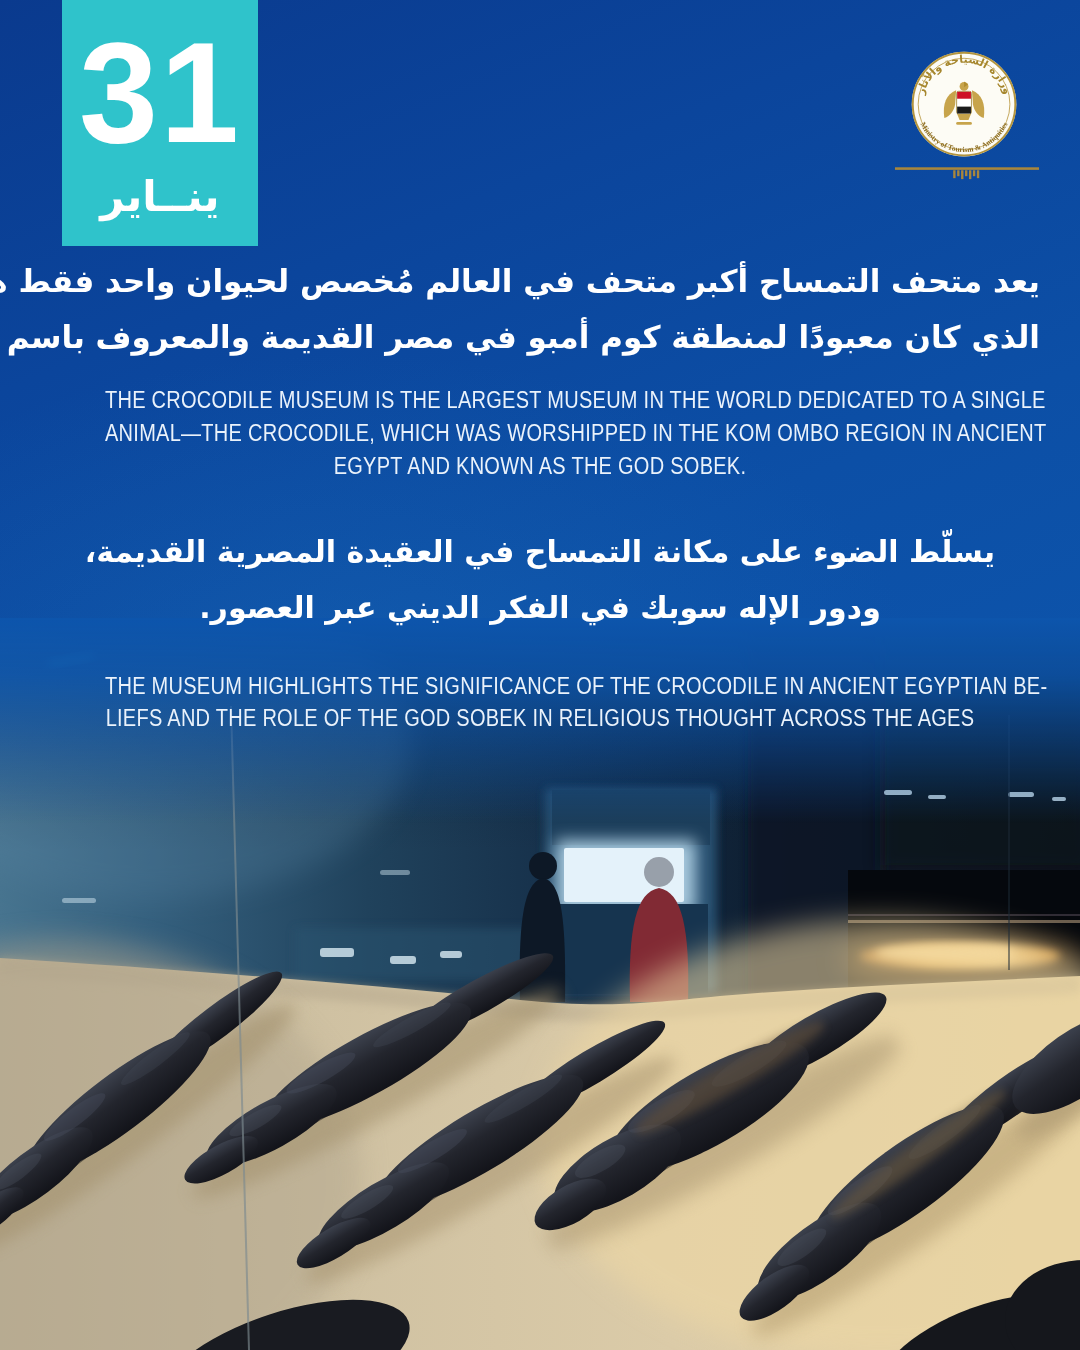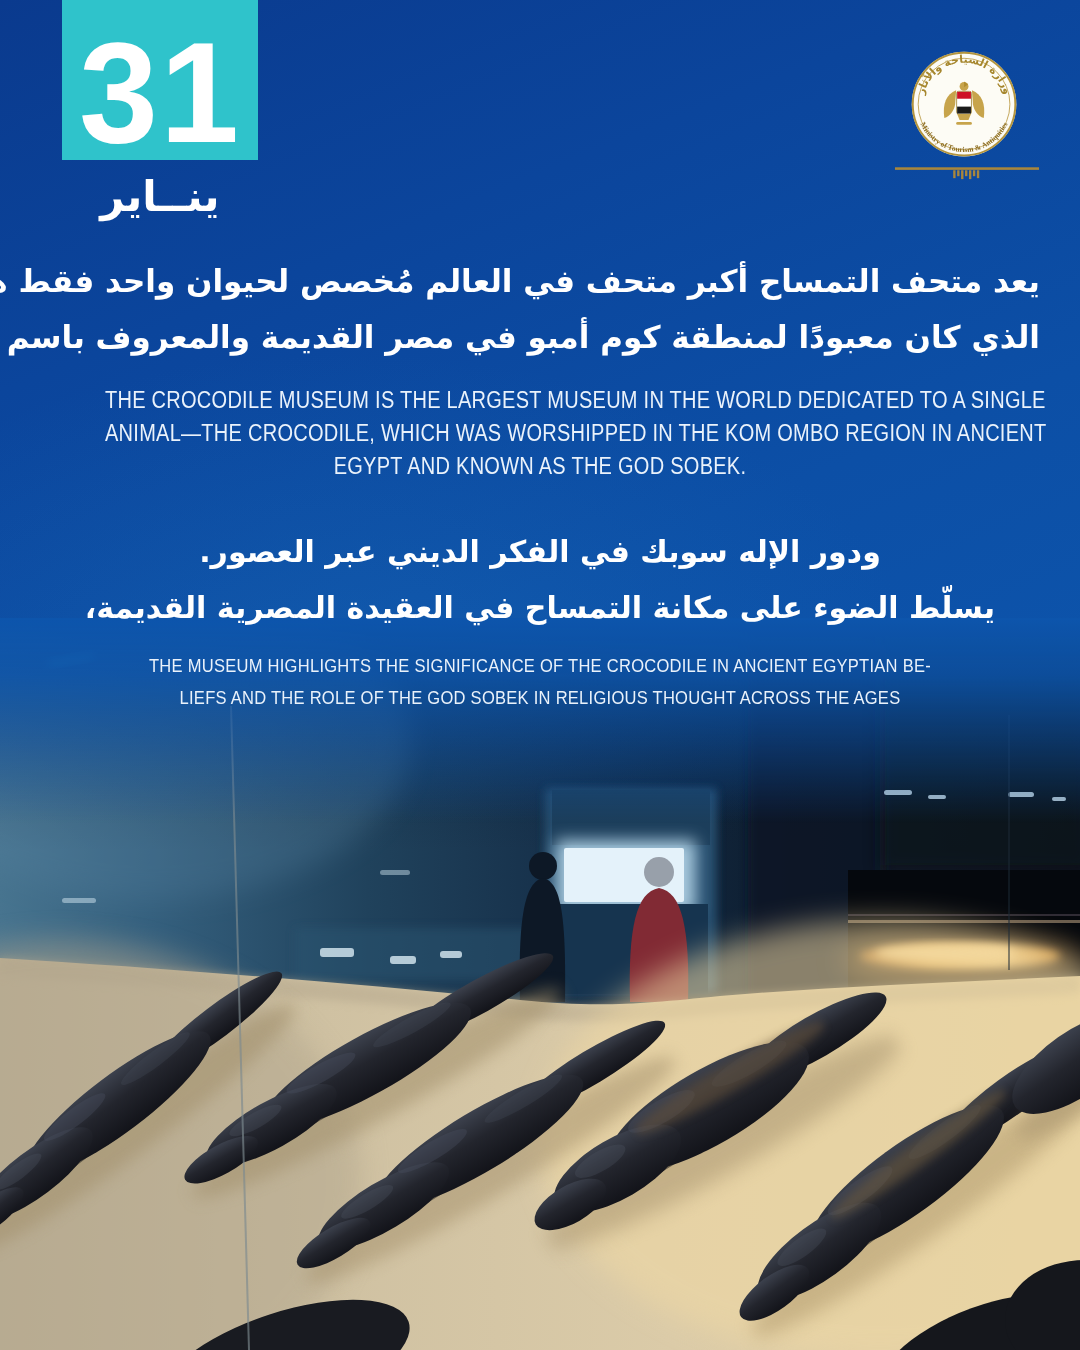--- a/index.html
+++ b/index.html
@@ -6,33 +6,33 @@
   .poster{
     position:relative;width:1080px;height:1350px;overflow:hidden;
     background:linear-gradient(158deg,#0a3a8e 0%,#0b459c 22%,#0c4fa6 45%,#0d55ac 68%,#0e59af 100%);
     font-family:"DejaVu Sans",sans-serif;
   }
   .bg-accent{position:absolute;inset:0;
     background:radial-gradient(820px 460px at 32% 50%, rgba(30,115,188,.30), rgba(30,115,188,0) 70%);}
   .photo{position:absolute;left:0;top:620px;width:1080px;height:730px;display:block;}
   .photo-fade{position:absolute;left:0;top:618px;width:1080px;height:205px;
     background:linear-gradient(180deg,#0d55ac 0%,rgba(13,85,172,.88) 28%,rgba(13,85,172,.5) 60%,rgba(13,85,172,0) 100%);}
-  .date-badge{position:absolute;left:62px;top:0;width:196px;height:160px;background:#2fc3cb;
+  .date-badge{position:absolute;left:62px;top:0;width:196px;height:246px;background:#2fc3cb;
     display:flex;flex-direction:column;align-items:center;color:#ffffff;}
   .date-badge .day{font-family:"Liberation Sans",sans-serif;font-weight:700;font-size:142px;line-height:1;
     margin-top:22px;letter-spacing:2px;}
   .date-badge .month{font-family:"DejaVu Sans",sans-serif;font-weight:700;font-size:42px;line-height:1;margin-top:12px;}
   .logo{position:absolute;left:893px;top:46px;width:148px;height:138px;}
   .txt{position:absolute;left:40px;right:40px;text-align:center;color:#ffffff;}
   .ar{direction:rtl;font-weight:700;font-family:"DejaVu Sans",sans-serif;}
   .ar1{top:253px;font-size:31px;line-height:56px;}
   .ar2{top:524px;font-size:30px;line-height:56px;}
   .en{font-family:"Liberation Sans",sans-serif;color:#eaf2fb;letter-spacing:.3px;}
   .en1{top:384px;font-size:23px;line-height:33px;}
-  .en2{top:650px;font-size:19px;line-height:32px;}
+  .en2{top:670px;font-size:23px;line-height:32px;}
   .en .line{transform:scaleX(.87);transform-origin:50% 50%;white-space:nowrap;}
   .ar .line{white-space:nowrap;}
 </style>
 </head>
 <body>
 
 <div class="poster">
   <div class="bg-accent"></div>
 
   <svg class="photo" viewBox="0 0 1080 730" preserveAspectRatio="none">
@@ -228,21 +228,21 @@
     <div class="line">الذي كان معبودًا لمنطقة كوم أمبو في مصر القديمة والمعروف باسم المعبود سوبك</div>
   </div>
 
   <div class="txt en en1">
     <div class="line">THE CROCODILE MUSEUM IS THE LARGEST MUSEUM IN THE WORLD DEDICATED TO A SINGLE</div>
     <div class="line">ANIMAL—THE CROCODILE, WHICH WAS WORSHIPPED IN THE KOM OMBO REGION IN ANCIENT</div>
     <div class="line">EGYPT AND KNOWN AS THE GOD SOBEK.</div>
   </div>
 
   <div class="txt ar ar2">
+    <div class="line">يسلّط الضوء على مكانة التمساح في العقيدة المصرية القديمة،</div>
     <div class="line">ودور الإله سوبك في الفكر الديني عبر العصور.</div>
-    <div class="line">يسلّط الضوء على مكانة التمساح في العقيدة المصرية القديمة،</div>
   </div>
 
   <div class="txt en en2">
     <div class="line">THE MUSEUM HIGHLIGHTS THE SIGNIFICANCE OF THE CROCODILE IN ANCIENT EGYPTIAN BE-</div>
     <div class="line">LIEFS AND THE ROLE OF THE GOD SOBEK IN RELIGIOUS THOUGHT ACROSS THE AGES</div>
   </div>
 </div>
 
 </body></html>

